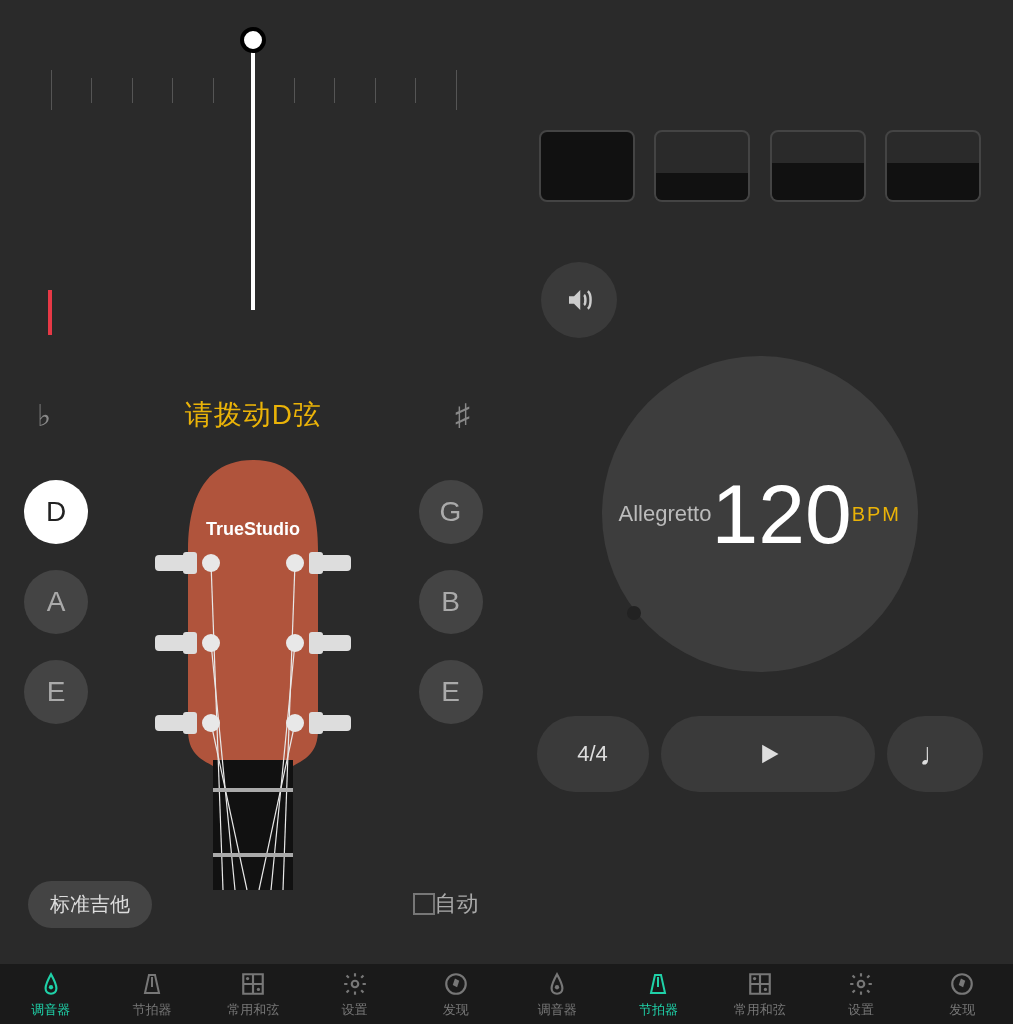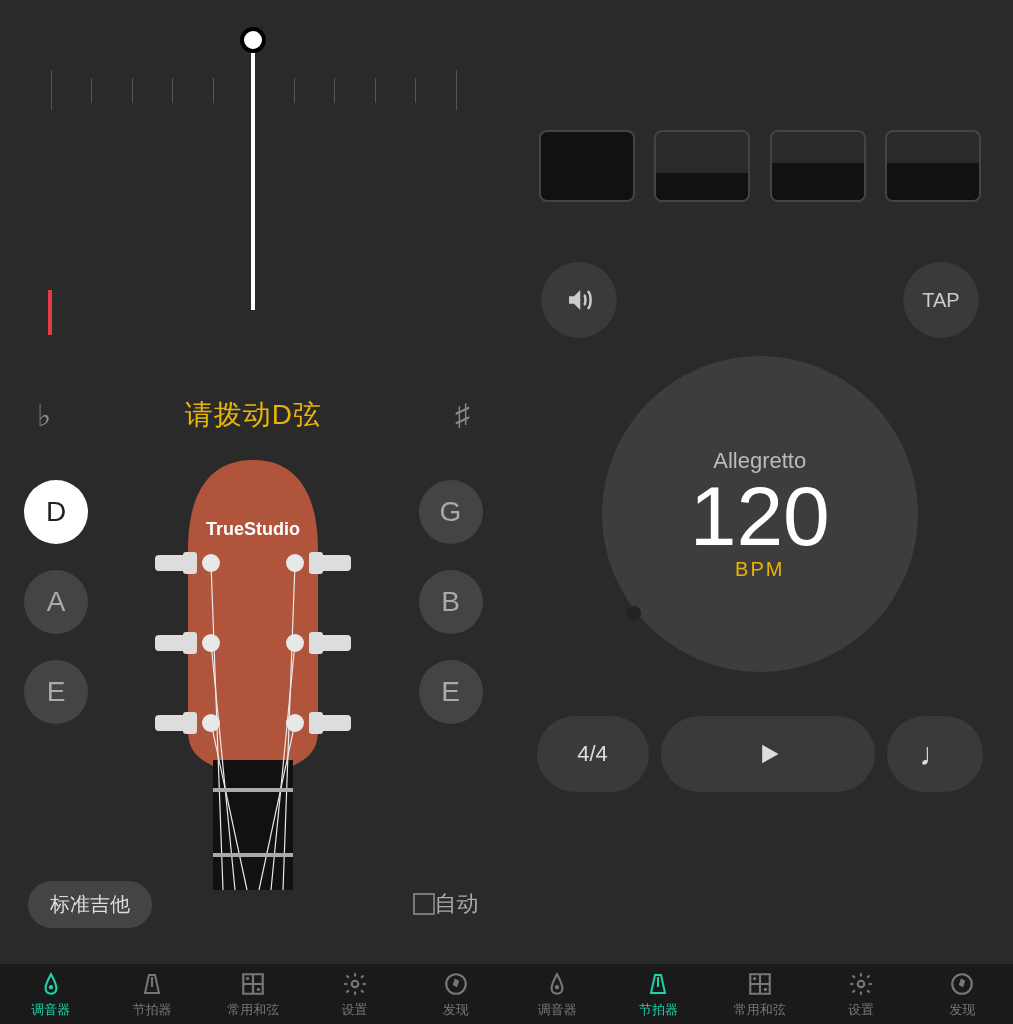--- a/index.html
+++ b/index.html
@@ -29,21 +29,21 @@
   .chk{width:22px;height:22px;border:2px solid #777;background:transparent}
   
   .beat-row{display:flex;justify-content:space-between;padding:130px 32px 0 32px;gap:18px}
   .beat{width:96px;height:72px;border:2px solid #444;border-radius:8px;overflow:hidden;display:flex;flex-direction:column}
   .beat .fill{flex:1;background:#111}
   .beat .empty{flex:1;background:transparent}
   .beat.b0{background:#111}
   .ctrl-row{display:flex;justify-content:space-between;align-items:center;padding:60px 34px 0 34px}
   .circ-btn{width:76px;height:76px;border-radius:50%;background:#3a3a3a;color:#ccc;display:flex;align-items:center;justify-content:center;border:none;font-size:20px}
   .dial-wrap{display:flex;justify-content:center;margin-top:18px}
-  .dial{width:316px;height:316px;border-radius:50%;background:#3d3d3d;display:flex;flex-direction:column;align-items:center;justify-content:center;color:#ccc;position:relative}
+  .dial{width:316px;height:316px;border-radius:50%;background:#3d3d3d;display:flex;flex-direction:row;align-items:center;justify-content:center;color:#ccc;position:relative}
   .dial .tempo-name{font-size:22px;color:#bbb}
   .dial .bpm{font-size:84px;color:#fff;font-weight:400;line-height:1}
   .dial .unit{font-size:20px;color:#eab308;letter-spacing:2px}
   .dial .marker{position:absolute;width:14px;height:14px;border-radius:50%;background:#222;left:25px;bottom:52px}
   .transport{display:flex;justify-content:flex-start;align-items:center;padding:44px 30px 0 30px;gap:12px}
   .tr-btn{height:76px;border-radius:40px;background:#3a3a3a;border:none;color:#ddd;display:flex;align-items:center;justify-content:center;font-size:22px}
   .tr-btn.sig{width:112px}
   .tr-btn.play{flex:1}
   .tr-btn.note{width:96px}
   
@@ -214,21 +214,20 @@
       </div>
   </div>
 
   <div class="ctrl-row">
     <button class="circ-btn">
       <svg width="30" height="30" viewBox="0 0 24 24">
           <path fill="currentColor" d="M4 9v6h4l5 5V4L8 9H4z"></path>
           <path fill="none" stroke="currentColor" stroke-width="2" d="M16 8c1.5 1 1.5 7 0 8M19 5c3 2 3 12 0 14"></path>
         </svg>
     </button>
-    <button class="circ-btn">TAP</button>
   </div>
 
   <div class="dial-wrap">
     <div class="dial">
       <div class="tempo-name">Allegretto</div>
       <div class="bpm">120</div>
       <div class="unit">BPM</div>
       <div class="marker"></div>
     </div>
   </div>

